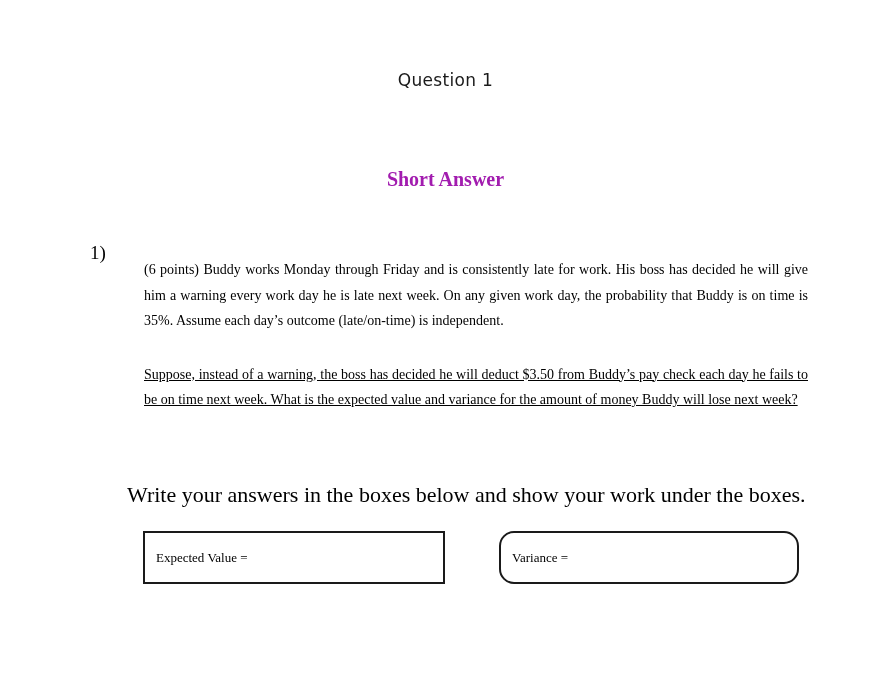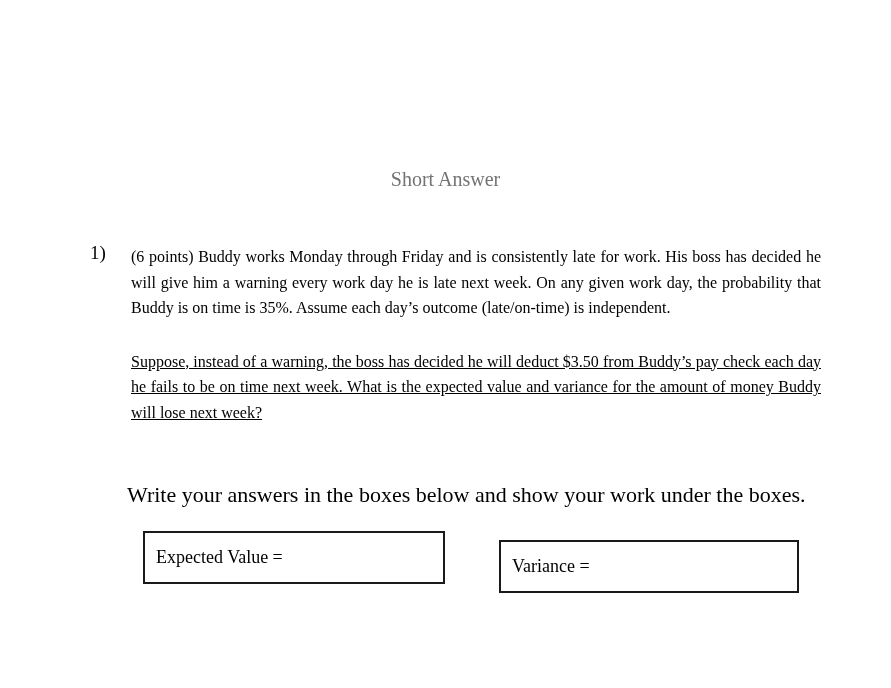--- a/index.html
+++ b/index.html
@@ -31,23 +31,23 @@
     letter-spacing: 0.3px;
     color: #1a1a1a;
   }
   .section-title {
     position: absolute;
     top: 168px;
     left: 0;
     width: 891px;
     text-align: center;
     font-family: "Liberation Serif", serif;
-    font-weight: normal;
+    font-weight: bold;
     font-size: 20px;
-    color: #737373;
+    color: #a21caf;
   }
   .body-block {
     position: absolute;
     left: 90px;
     top: 238px;
     width: 735px;
   }
   .numbered-row {
     display: flex;
     align-items: flex-start;
@@ -56,22 +56,22 @@
     width: 37px;
     flex: none;
     font-size: 19px;
     line-height: 25.5px;
     padding-top: 2px;
   }
   .para-col {
     flex: 1;
   }
   p.para {
-    margin: 4px;
-    font-size: 16px;
+    margin: 17px;
+    font-size: 14px;
     line-height: 25.5px;
     text-align: justify;
     text-justify: inter-word;
     padding-top: 2px;
   }
   p.para.spaced {
     margin-top: 26px;
     text-decoration: underline;
   }
   .instruction {
@@ -87,44 +87,46 @@
     left: 143px;
     top: 528px;
     width: 700px;
     height: 60px;
   }
   .answer-box {
     position: absolute;
     border: 2px solid #1a1a1a;
     box-sizing: border-box;
     background: #ffffff;
-    font-size: 18px;
+    font-size: 13px;
     color: #000;
     display: flex;
     align-items: center;
     padding-left: 11px;
   }
   .answer-box.left {
     left: 0;
     top: 3px;
     width: 302px;
     height: 53px;
   }
   .answer-box.right {
     left: 356px;
-    top: 12px;
+    top: 3px;
     width: 300px;
     height: 53px;
+    border-radius: 15px;
   }
 </style>
 </head>
 <body>
 
 <div class="page">
 
+  <div class="question-header">Question 1</div>
 
   <div class="section-title">Short Answer</div>
 
   <div class="body-block">
     <div class="numbered-row">
       <div class="item-number">1)</div>
       <div class="para-col">
         <p class="para">(6 points) Buddy works Monday through Friday and is consistently late for work. His boss has decided he will give him a warning every work day he is late next week. On any given work day, the probability that Buddy is on time is 35%. Assume each day’s outcome (late/on-time) is independent.</p>
         <p class="para spaced">Suppose, instead of a warning, the boss has decided he will deduct $3.50 from Buddy’s pay check each day he fails to be on time next week. What is the expected value and variance for the amount of money Buddy will lose next week?</p>
       </div>

